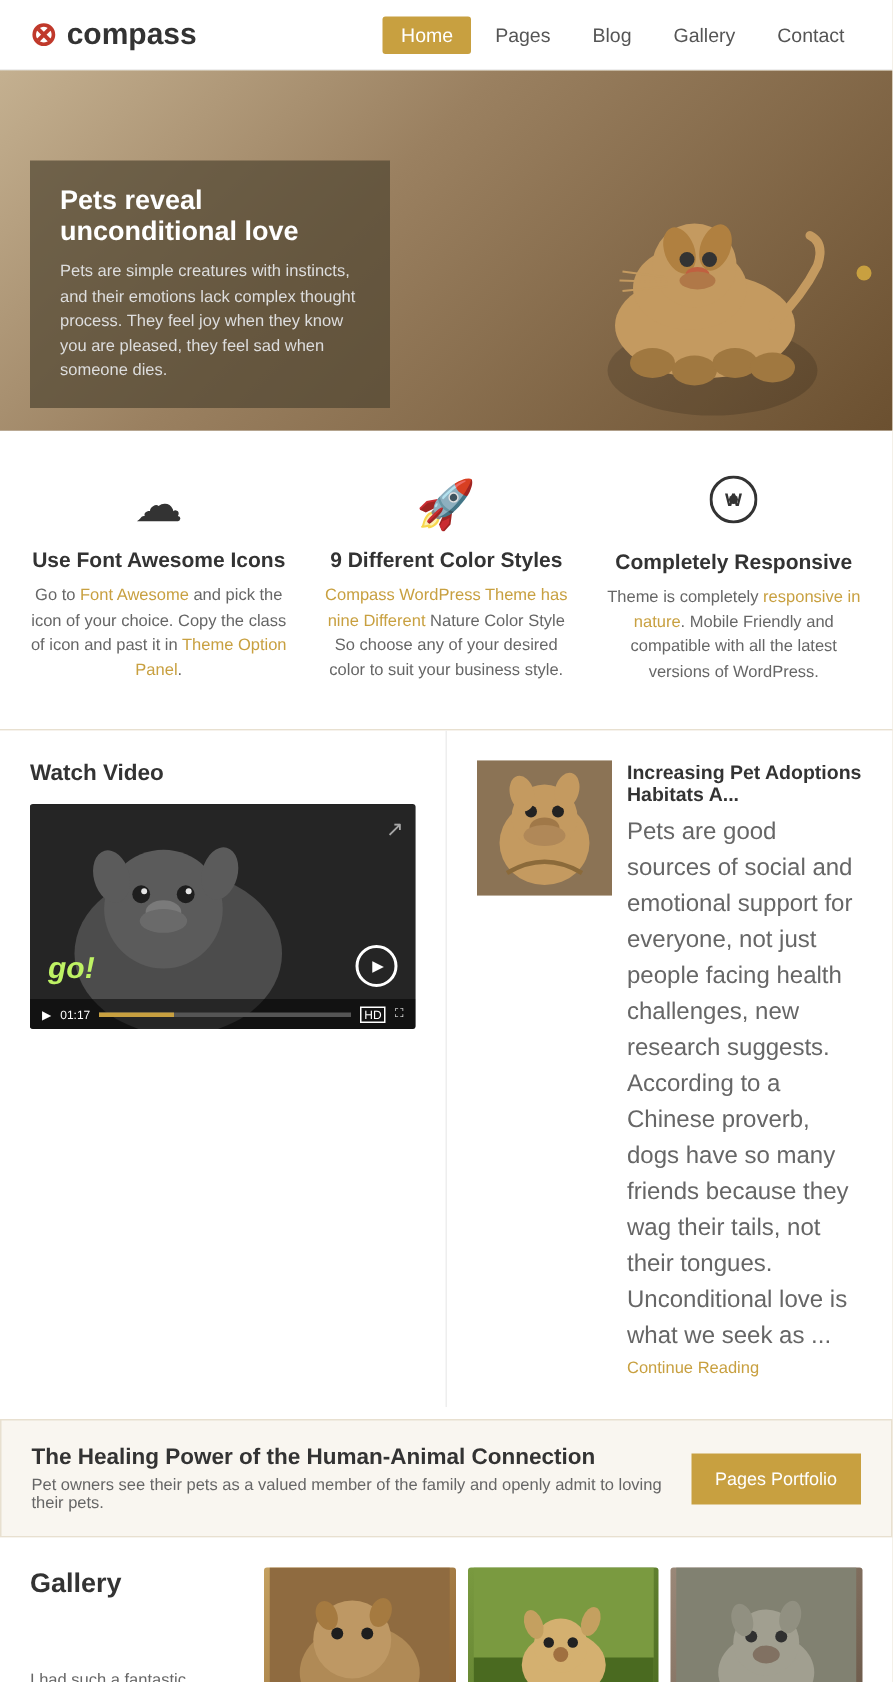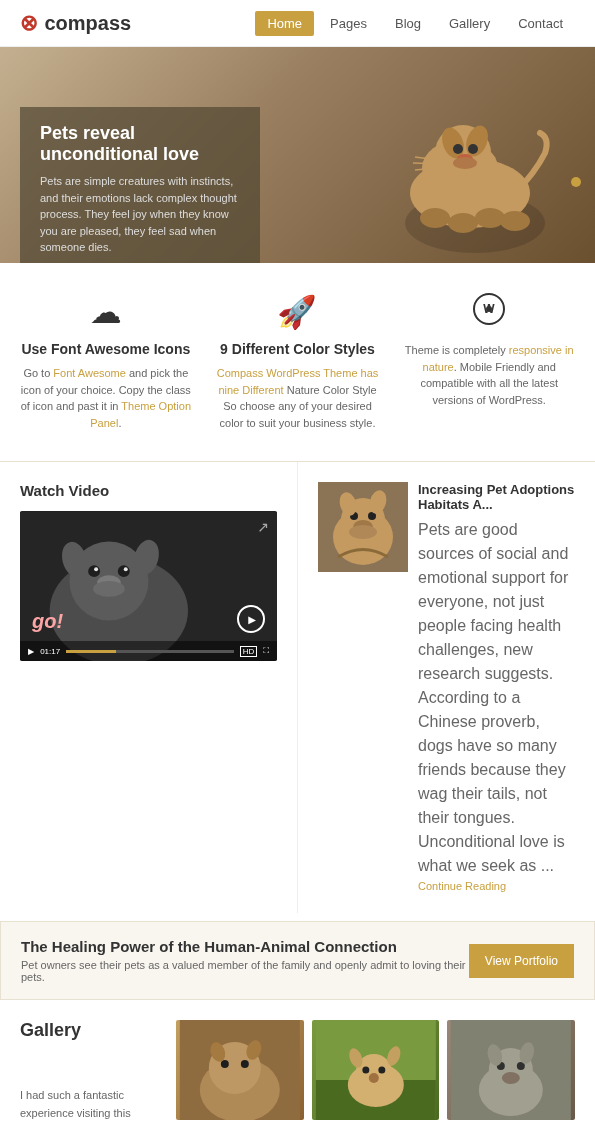--- a/index.html
+++ b/index.html
@@ -8,21 +8,21 @@
 
     
     .header { background: #fff; display: flex; align-items: center; justify-content: space-between; padding: 10px 20px; border-bottom: 1px solid #eee; }
     .logo { display: flex; align-items: center; gap: 6px; font-size: 20px; font-weight: bold; color: #333; }
     .logo-icon { color: #c0392b; font-size: 22px; }
     .nav { display: flex; gap: 4px; align-items: center; }
     .nav-item { padding: 5px 12px; font-size: 13px; color: #555; cursor: pointer; }
     .nav-item.active { background: #c8a040; color: #fff; border-radius: 2px; }
 
     
-    .hero { position: relative; height: 216px; background: linear-gradient(to bottom, #b8a888, #8b7355); overflow: hidden; }
+    .hero { position: relative; height: 240px; background: linear-gradient(to bottom, #b8a888, #8b7355); overflow: hidden; }
     .hero-bg { position: absolute; inset: 0; background: linear-gradient(135deg, #c4b090 0%, #9a8060 40%, #6b5030 100%); }
     .hero-overlay { position: absolute; top: 60px; left: 20px; background: rgba(80,70,50,0.7); padding: 16px 20px; max-width: 240px; }
     .hero-title { color: #fff; font-size: 18px; font-weight: bold; margin-bottom: 8px; }
     .hero-desc { color: #ddd; font-size: 11px; line-height: 1.5; }
     .hero-dot { position: absolute; right: 14px; top: 130px; width: 10px; height: 10px; background: #c8a040; border-radius: 50%; }
 
     
     .features { background: #fff; padding: 30px 20px; display: flex; gap: 20px; }
     .feature { flex: 1; text-align: center; }
     .feature-icon { font-size: 32px; margin-bottom: 10px; color: #333; }
@@ -30,21 +30,21 @@
     .feature-desc { font-size: 11px; color: #666; line-height: 1.5; }
 
     
     .two-col { display: flex; gap: 0; padding: 0 0 8px 0; background: #fff; }
     .col-left { flex: 1; padding: 20px; border-right: 1px solid #eee; }
     .col-right { flex: 1; padding: 20px; }
     .section-title { font-size: 15px; font-weight: bold; margin-bottom: 12px; color: #333; }
 
     
     .video-thumb { position: relative; background: #222; height: 150px; border-radius: 2px; overflow: hidden; display: flex; align-items: center; justify-content: center; }
-    .video-go-text { position: absolute; bottom: 28px; left: 12px; color: #fca5a5; font-size: 20px; font-style: italic; font-weight: bold; }
+    .video-go-text { position: absolute; bottom: 28px; left: 12px; color: #bef264; font-size: 20px; font-style: italic; font-weight: bold; }
     .video-play-btn { position: absolute; right: 12px; bottom: 28px; width: 28px; height: 28px; border: 2px solid #fff; border-radius: 50%; display: flex; align-items: center; justify-content: center; cursor: pointer; }
     .video-play-btn::after { content: '▶'; color: #fff; font-size: 10px; margin-left: 2px; }
     .video-controls { position: absolute; bottom: 0; left: 0; right: 0; height: 20px; background: rgba(0,0,0,0.5); display: flex; align-items: center; padding: 0 8px; gap: 6px; }
     .video-play-small { color: #fff; font-size: 8px; cursor: pointer; }
     .video-progress { flex: 1; height: 3px; background: #555; position: relative; }
     .video-progress-fill { width: 30%; height: 100%; background: #c8a040; }
     .video-hd { color: #fff; font-size: 8px; border: 1px solid #fff; padding: 0 2px; }
     .video-fullscreen { color: #fff; font-size: 8px; }
     .video-corner-icon { position: absolute; top: 8px; right: 8px; color: rgba(255,255,255,0.6); font-size: 14px; }
 
@@ -140,20 +140,21 @@
     <div class="feature-desc"><a>Compass WordPress Theme has nine Different</a> Nature Color Style So choose any of your desired color to suit your business style.</div>
   </div>
   <div class="feature">
     <div class="feature-icon" style="font-size:28px;">
       <svg width="32" height="32" viewBox="0 0 32 32" xmlns="http://www.w3.org/2000/svg">
         <circle cx="16" cy="16" r="15" fill="none" stroke="#333" stroke-width="2"></circle>
         <circle cx="16" cy="16" r="3" fill="#333"></circle>
         <text x="16" y="20" text-anchor="middle" font-size="12" font-weight="bold" fill="#333">W</text>
       </svg>
     </div>
+    <div class="feature-title">Completely Responsive</div>
     <div class="feature-desc">Theme is completely <a>responsive in nature</a>. Mobile Friendly and compatible with all the latest versions of WordPress.</div>
   </div>
 </div>
 
 <div class="divider"></div>
 
 <div class="two-col">
   <div class="col-left">
     <div class="section-title">Watch Video</div>
     <div class="video-thumb">
@@ -210,21 +211,21 @@
       </div>
     </div>
   </div>
 </div>
 
 <div class="healing-strip">
   <div class="healing-text">
     <h3>The Healing Power of the Human-Animal Connection</h3>
     <p>Pet owners see their pets as a valued member of the family and openly admit to loving their pets.</p>
   </div>
-  <button class="view-portfolio-btn">View Portfolio</button>
+  <button class="view-portfolio-btn">Pages Portfolio</button>
 </div>
 
 <div class="gallery-section">
   <div class="gallery-inner">
     <div class="gallery-text">
       <div class="gallery-title">Gallery</div>
       <div class="gallery-desc">I had such a fantastic experience visiting this gallery. You will have the most beautifully designed WordPress Gallery theme. In addition to imagining new and beautiful portfolio layouts, we have also been working on new pagination and categorization features.</div>
     </div>
     <div class="gallery-images">
       <div class="gallery-img gallery-img-1">

